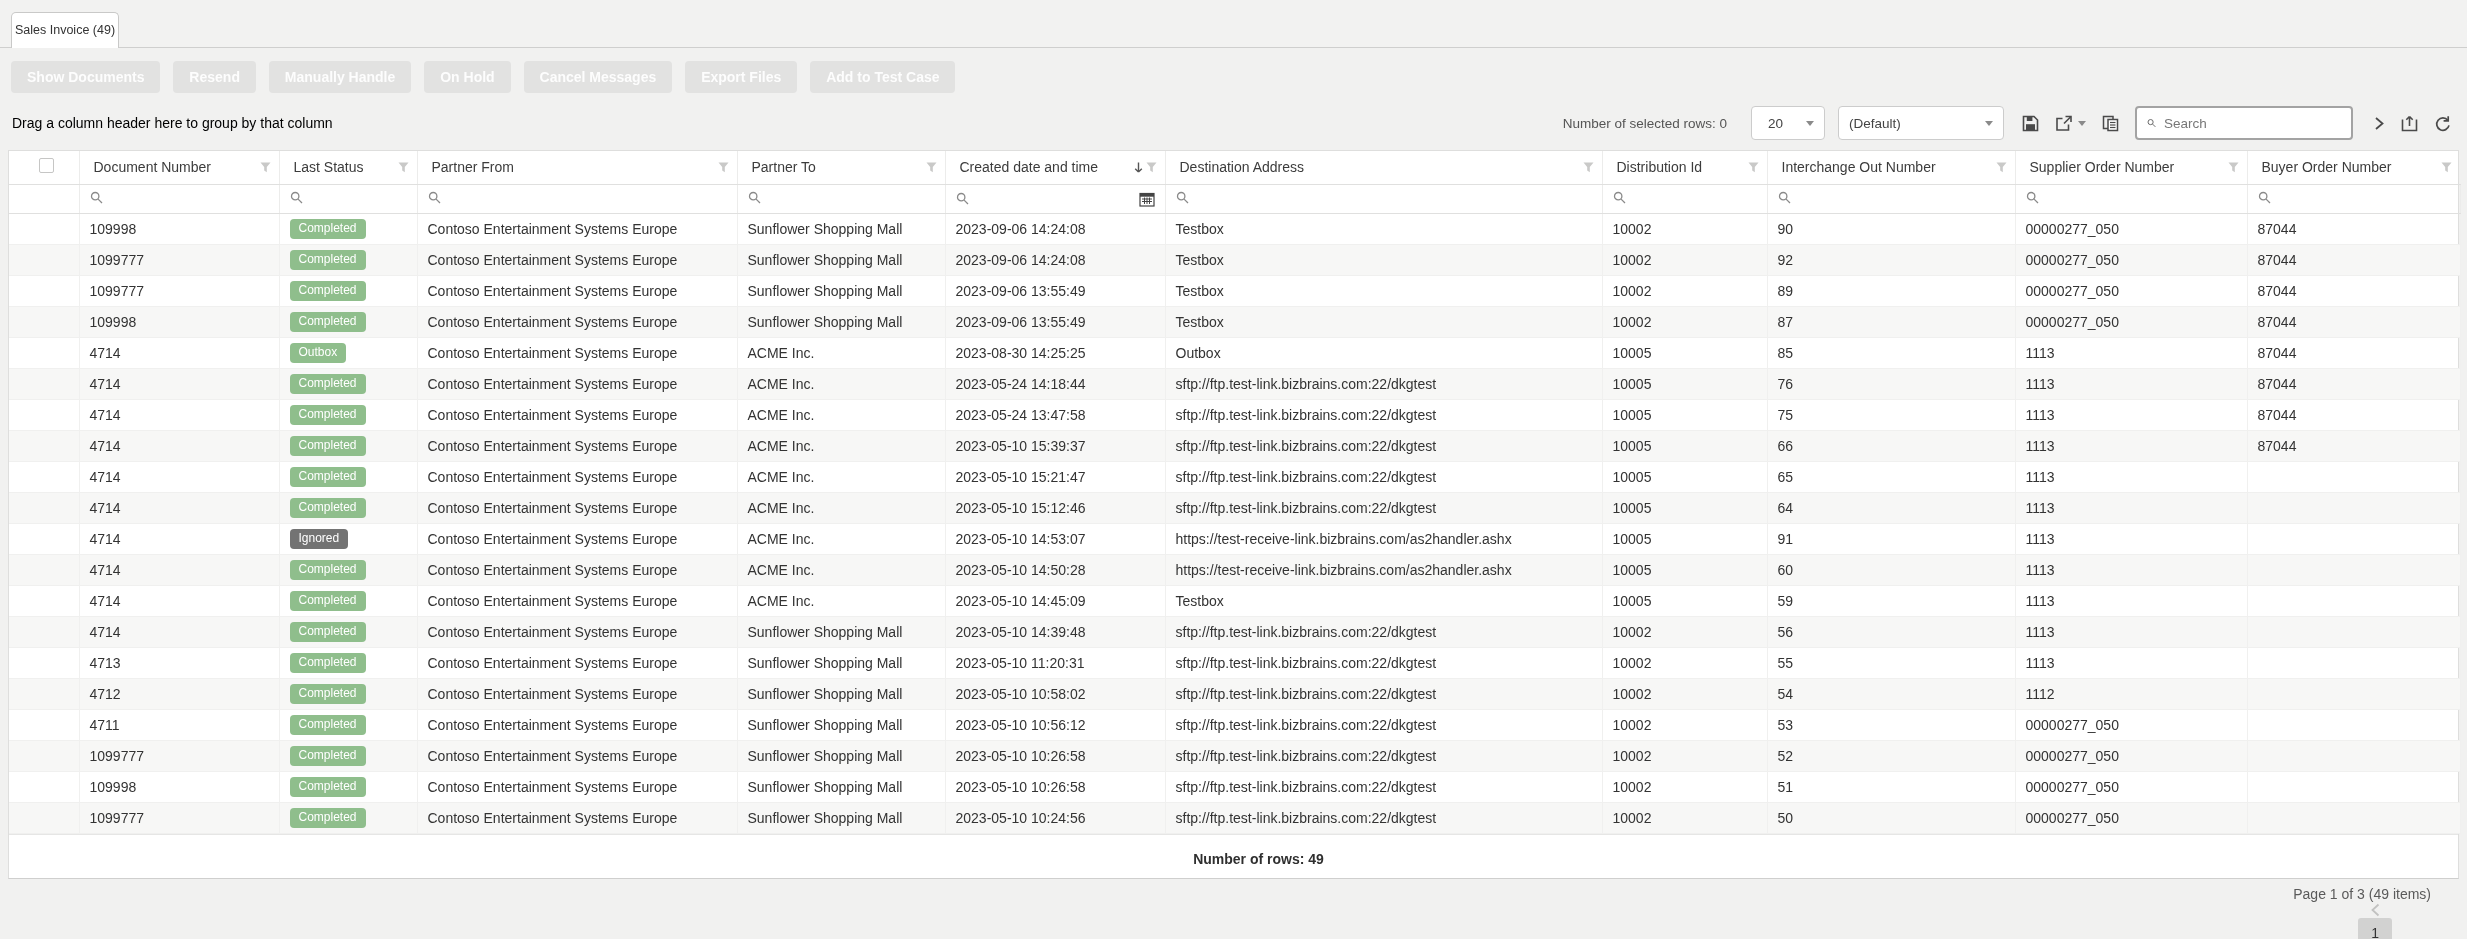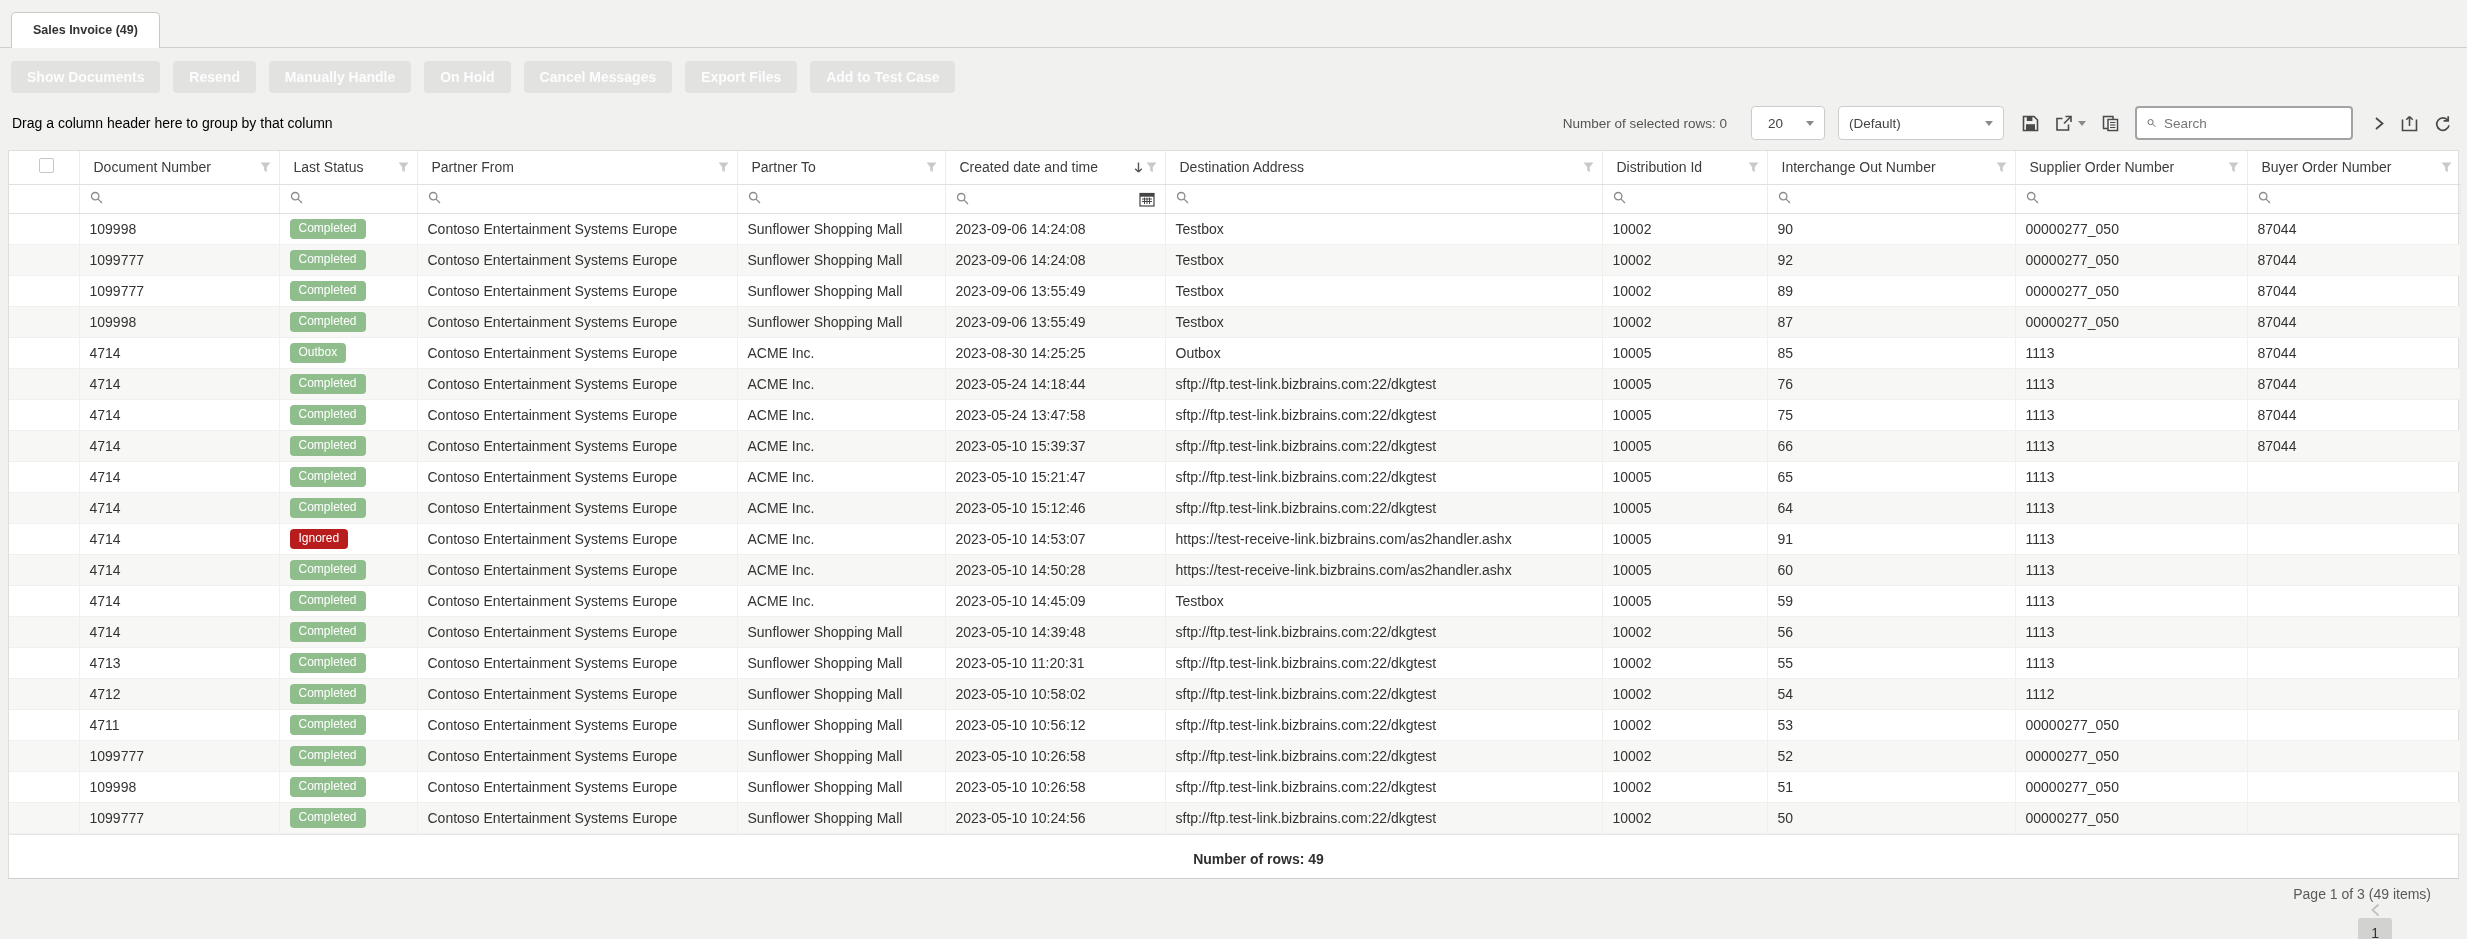--- a/index.html
+++ b/index.html
@@ -2,21 +2,21 @@
 <html><head>
 <meta charset="utf-8">
 <style>
   * { margin:0; padding:0; box-sizing:border-box; }
   html,body { width:2467px; height:939px; overflow:hidden; }
   body { background:#f1f1f0; font-family:"Liberation Sans",sans-serif; font-size:14px; color:#333; }
 
   
   .tabbar { height:48px; border-bottom:1px solid #cfcfce; display:flex; align-items:flex-end; padding-left:11px; background:#f2f2f1; }
   .tab { background:#fff; border:1px solid #c9c9c8; border-bottom:none; border-radius:5px 5px 0 0;
-         padding:10px 21px 11px; font-size:12.5px; font-weight:bold; color:#333; margin-bottom:-1px; position:relative; z-index:2; }
+         padding:10px 3px 11px; font-size:12.5px; font-weight:normal; color:#333; margin-bottom:-1px; position:relative; z-index:2; }
 
   
   .toolbar { padding:13px 11px 7px; }
   .tbtn { display:inline-block; background:#e2e2e1; color:#fdfdfd; font-weight:bold; font-size:14px;
           padding:8px 16px; border-radius:4px; margin-right:9px; border:none; cursor:default; }
 
   
   .gridbar { display:flex; align-items:center; padding:6px 12px 10px 12px; }
   .hint { color:#000000; font-size:14px; }
   .gb-right { margin-left:auto; display:flex; align-items:center; }
@@ -45,21 +45,21 @@
   .hflex .hlabel { flex:1; overflow:hidden; text-overflow:ellipsis; }
   .cb { width:15px; height:15px; border:1px solid #c6c6c5; background:#fff; border-radius:2px; display:inline-block; }
   .cbcell { text-align:center; }
   .filter-row td { border-bottom:1px solid #e0e0df; border-right:1px solid #ececeb; height:29px; padding:0 10px; }
   .fflex { display:flex; align-items:center; }
   .fflex .fsp { flex:1; }
   tbody.data td { border-bottom:1px solid #f0f0ef; border-right:1px solid #f0f0ef; height:31px; padding:0 10px; font-size:14px; color:#333; }
   tbody.data tr.alt td { background:#f7f7f6; }
   .badge { display:inline-block; border-radius:4px; color:#fff; font-size:12px; padding:3px 9px 4px; line-height:13px; }
   .badge-green { background:#8fbe8c; }
-  .badge-gray  { background:#b91c1c; }
+  .badge-gray  { background:#737373; }
   .summary { padding:16px 0 11px 50px; font-weight:bold; font-size:14px; color:#2f2f2f; border-top:1px solid #e6e6e5;text-align:center; }
 
   
   .pagerbar { display:flex; align-items:center; padding:7px 10px 7px 8px; }
   .psize { padding:7px 12px; margin-right:11px; font-size:14px; color:#333; border-radius:3px; }
   .psize.active { background:#d2d2d1; }
   .pager-right { margin-left:auto; display:flex; align-items:center;flex-direction:column; }
   .pageinfo { color:#5a5a5a; font-size:14px; margin-right:26px; }
   .pchev { margin:0 10px; display:inline-flex; align-items:center; }
   .pnum { padding:7px 13px; margin:0 7px; border-radius:3px; color:#333; font-size:14px; }

